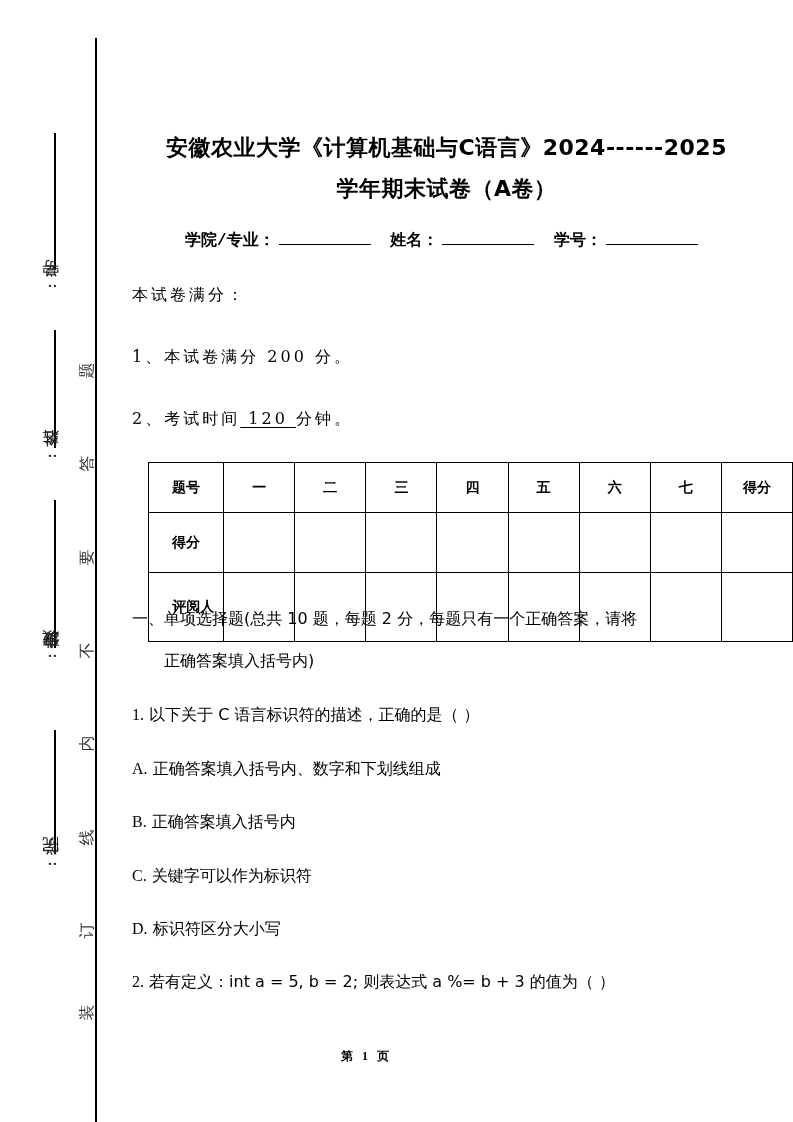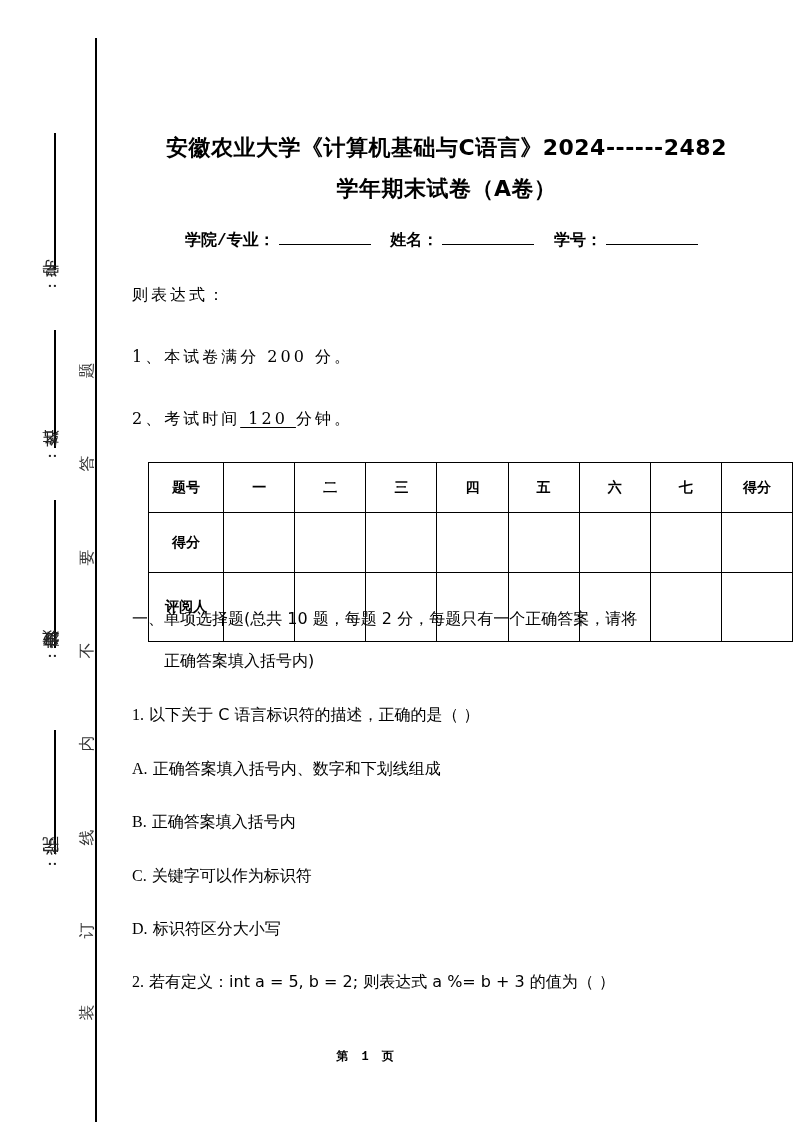--- a/index.html
+++ b/index.html
@@ -31,39 +31,39 @@
   .notice-head { top: 285px; }
   .notice-1 { top: 347px; }
   .notice-2 { top: 409px; }
   .u { text-decoration: underline; text-underline-offset: 3px; }
 
   table.score { position: absolute; left: 148px; top: 462px; border-collapse: collapse;
                 font-family: "DejaVu Sans", "Liberation Sans", sans-serif; font-weight: bold; font-size: 14px; }
   table.score td { border: 1px solid #000; text-align: center; padding: 9px; }
   table.score tr.r0 td { height: 31px; }
   table.score tr.r1 td { height: 41px; }
-  table.score tr.r2 td { height: 50px; }
+  table.score tr.r2 td { height: 50px; text-align: right; }
   table.score td.c0 { width: 66px; }
   table.score td.cn { width: 61px; }
   table.score td.ce { width: 61px; }
 
   .q { position: absolute; left: 132px; font-size: 16px; font-family: "DejaVu Sans", "Liberation Sans", sans-serif; }
   .sec-1 { top: 609px; }
   .sec-2 { top: 651px; margin-left: 32px; }
   .q1 { top: 705px; }
   .optA { top: 759px; }
   .optB { top: 812px; }
   .optC { top: 866px; }
   .optD { top: 919px; }
   .q2 { top: 972px; text-align: right; }
   .latin { font-family: "Liberation Serif", "DejaVu Serif", serif; }
 
   .footer { position: absolute; top: 1048px; left: 0; width: 683px; text-align: center;
             padding-left: 50px; box-sizing: border-box;
-            font-family: Liberation Mono, monospace; font-weight: bold; font-size: 12px; letter-spacing: 3px; }
+            font-family: Liberation Serif, serif; font-weight: bold; font-size: 12px; letter-spacing: 3px; }
 </style>
 </head>
 <body>
 
 <div class="main-vline"></div>
 
 <div class="bind-seg" style="top:133px;height:137px;"></div>
 <div class="bind-label" style="top:282px;">学号:</div>
 <div class="bind-seg" style="top:330px;height:118px;"></div>
 <div class="bind-label" style="top:452px;">姓名:</div>
@@ -74,30 +74,30 @@
 
 <div class="seal-char" style="top:360px;">题</div>
 <div class="seal-char" style="top:453px;">答</div>
 <div class="seal-char" style="top:547px;">要</div>
 <div class="seal-char" style="top:640px;">不</div>
 <div class="seal-char" style="top:733px;">内</div>
 <div class="seal-char" style="top:827px;">线</div>
 <div class="seal-char" style="top:920px;">订</div>
 <div class="seal-char" style="top:1002px;">装</div>
 
-<div class="title title-1">安徽农业大学《计算机基础与C语言》2024------2482</div>
+<div class="title title-1">安徽农业大学《计算机基础与C语言》2024------2025</div>
 <div class="title title-2">学年期末试卷（A卷）</div>
 
 <div class="info-line">
   <span>学院/专业：</span><span class="blank"></span>
   <span>姓名：</span><span class="blank"></span>
   <span>学号：</span><span class="blank"></span>
 </div>
 
-<div class="notice notice-head">则表达式：</div>
+<div class="notice notice-head">本试卷满分：</div>
 <div class="notice notice-1">1、本试卷满分 200 分。</div>
 <div class="notice notice-2">
   <span>2、考试时间</span><span class="u"> 120 </span><span>分钟。</span>
 </div>
 
 <table class="score">
   <tbody>
       <tr class="r0">
     <td class="c0">题号</td>
     <td class="cn">一</td>

